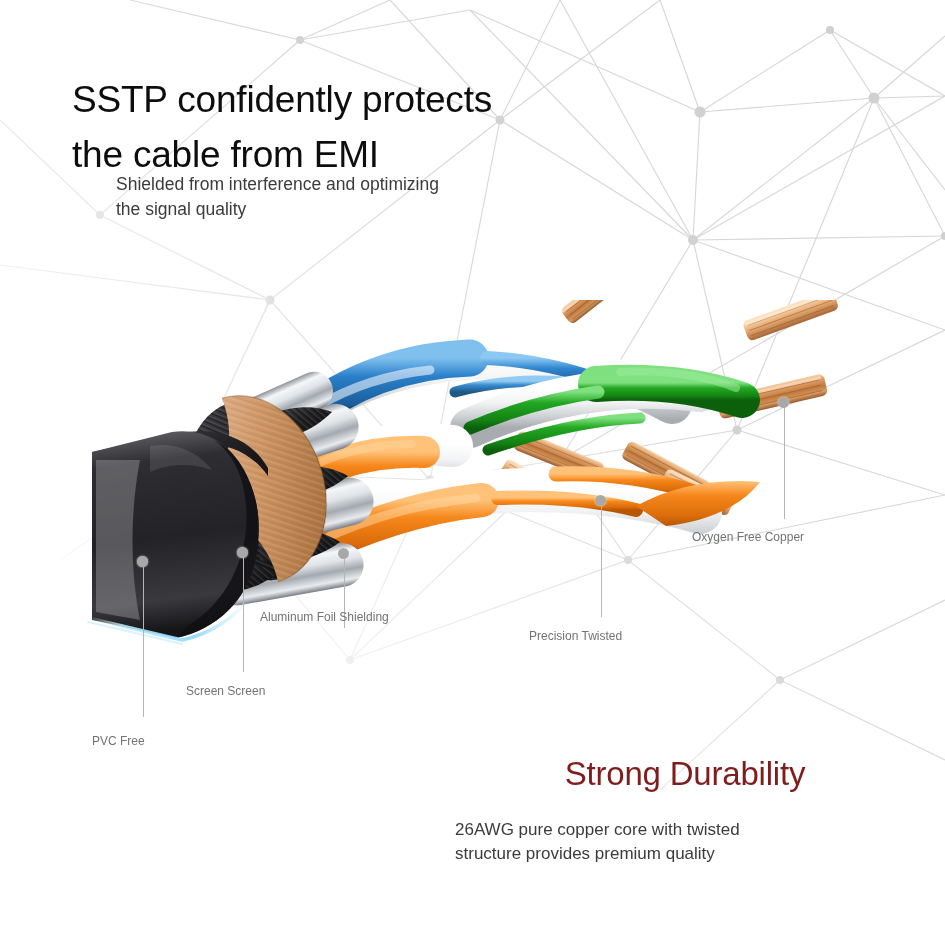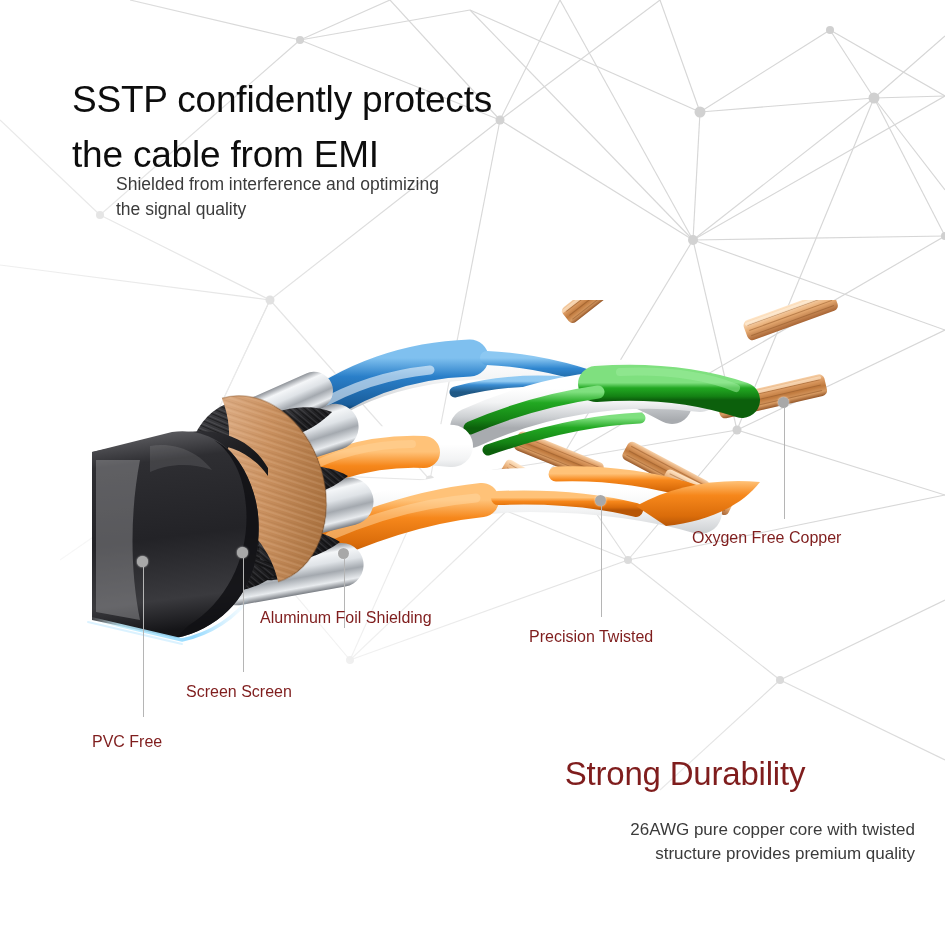--- a/index.html
+++ b/index.html
@@ -16,28 +16,28 @@
   #headline{position:absolute;left:72px;top:72px;width:560px;
             font-size:37px;line-height:55px;color:#0d0d0d;font-weight:400;
             letter-spacing:-0.2px;white-space:pre-line;}
   #subhead{position:absolute;left:72px;top:172px;width:470px;
            font-size:17.5px;line-height:25px;color:#3b3b3b;font-weight:400;
            white-space:pre-line;margin-left:44px;}
 
   #bottomTitle{position:absolute;left:455px;top:753px;width:460px;text-align:center;
                font-size:33px;line-height:42px;color:#7f1d1d;font-weight:400;
                letter-spacing:-0.2px;}
-  #bottomSub{position:absolute;left:455px;top:818px;width:460px;text-align:right;
+  #bottomSub{position:absolute;left:455px;top:818px;width:460px;text-align:left;
              font-size:17px;line-height:24px;color:#3b3b3b;white-space:pre-line;}
 
   
   .callout-dot{position:absolute;width:11px;height:11px;border-radius:50%;
                background:#a8a8a8;box-shadow:0 0 2px rgba(255,255,255,.85);}
   .callout-line{position:absolute;width:1px;background:#b5b5b5;}
-  .callout-label{position:absolute;font-size:16px;color:#7f1d1d;white-space:nowrap;line-height:19px;}
+  .callout-label{position:absolute;font-size:12px;color:#737373;white-space:nowrap;line-height:19px;}
 
   
   #cable{position:absolute;left:0;top:300px;width:945px;height:360px;}
 </style>
 </head>
 <body>
 
 <div id="page">
 
   <svg id="net" viewBox="0 0 945 945" xmlns="http://www.w3.org/2000/svg" aria-hidden="true">

